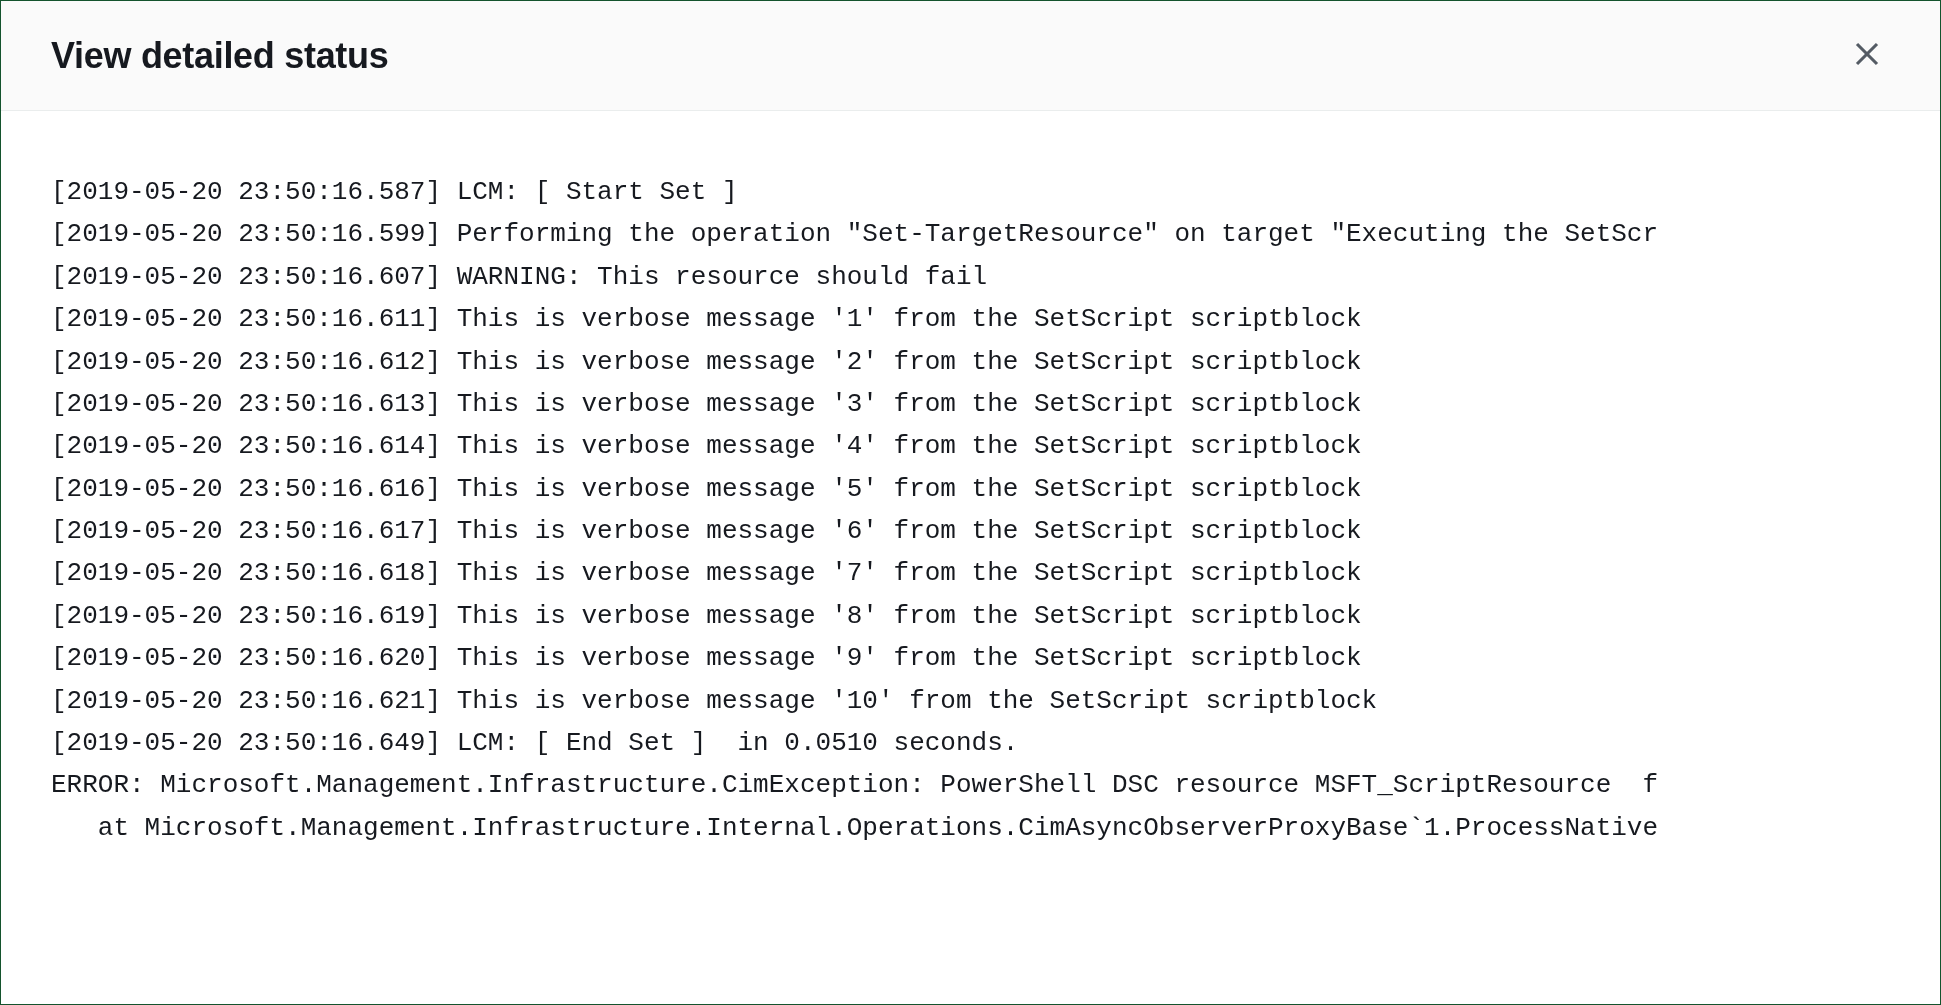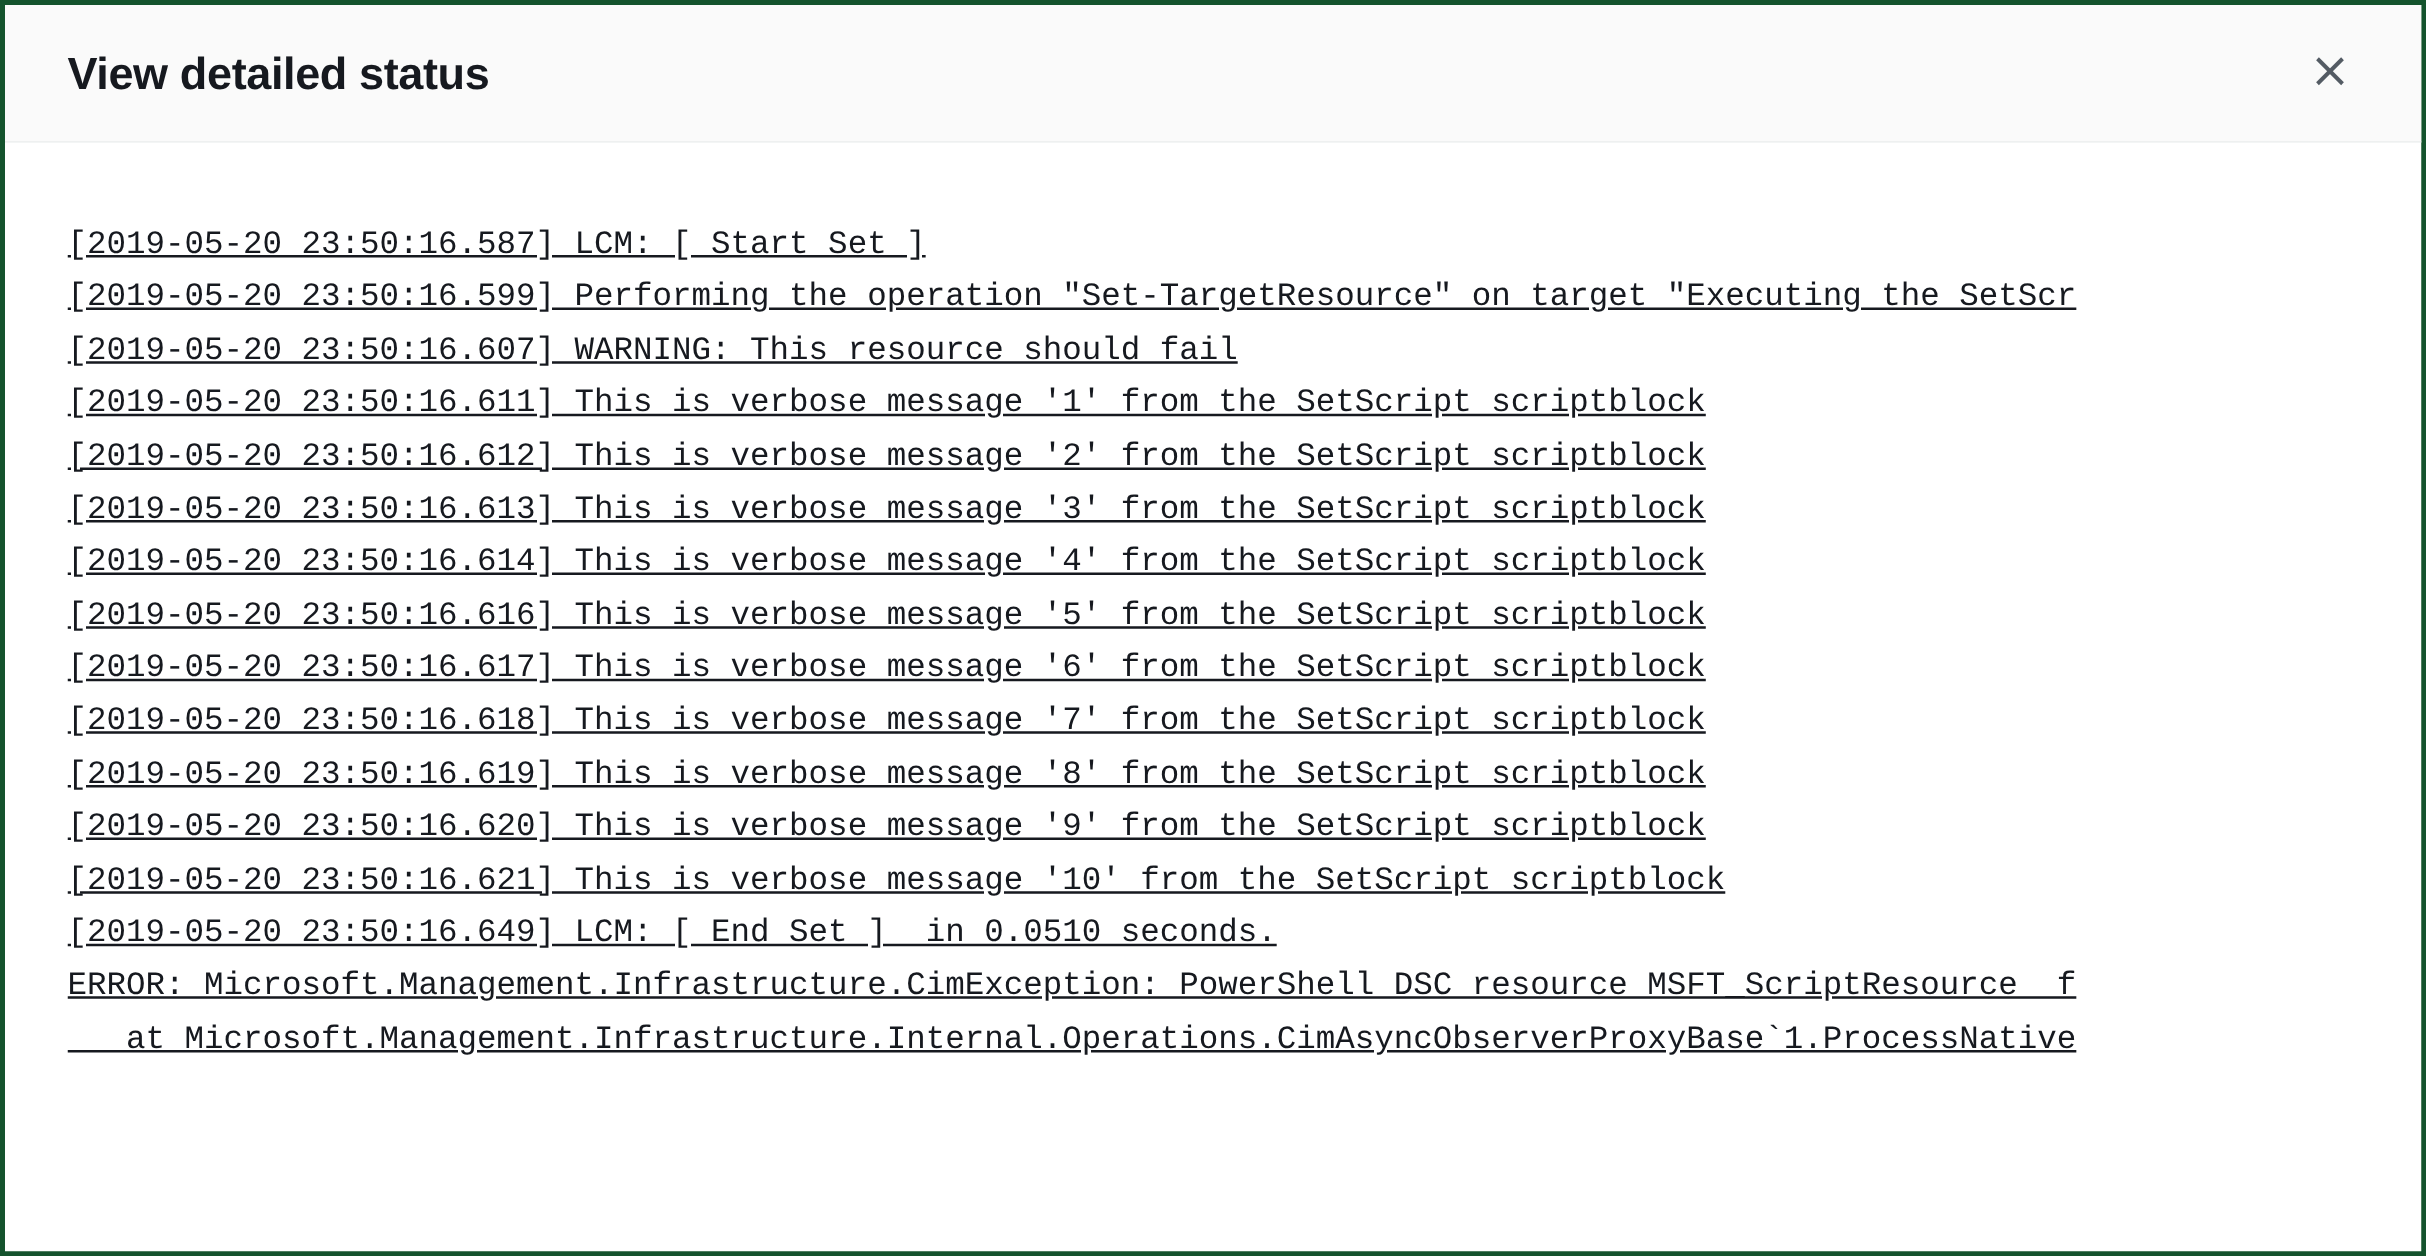--- a/index.html
+++ b/index.html
@@ -10,21 +10,21 @@
     body {
       font-family: "Amazon Ember", "Helvetica Neue", Arial, sans-serif;
       background: #ffffff;
       width: 1941px;
       height: 1005px;
       overflow: hidden;
     }
     .modal-container {
       width: 100%;
       height: 100%;
-      border: 4px solid #14532d;
+      border: 1px solid #14532d;
       background: #ffffff;
       display: flex;
       flex-direction: column;
     }
     .modal-header {
       display: flex;
       align-items: center;
       justify-content: space-between;
       padding: 30px 50px 30px 50px;
       background: #fafafa;
@@ -57,21 +57,20 @@
       overflow: hidden;
       flex: 1;
     }
     .log-output {
       font-family: "Courier New", Consolas, Monaco, monospace;
       font-size: 26px;
       line-height: 1.63;
       white-space: pre;
       color: #16191f;
       overflow: hidden;
-      text-decoration: underline;
     }
   </style>
 </head>
 <body>
 
 <div class="modal-container">
   <div class="modal-header">
     <h1 class="modal-title">View detailed status</h1>
     <button class="close-button">
       <span>

